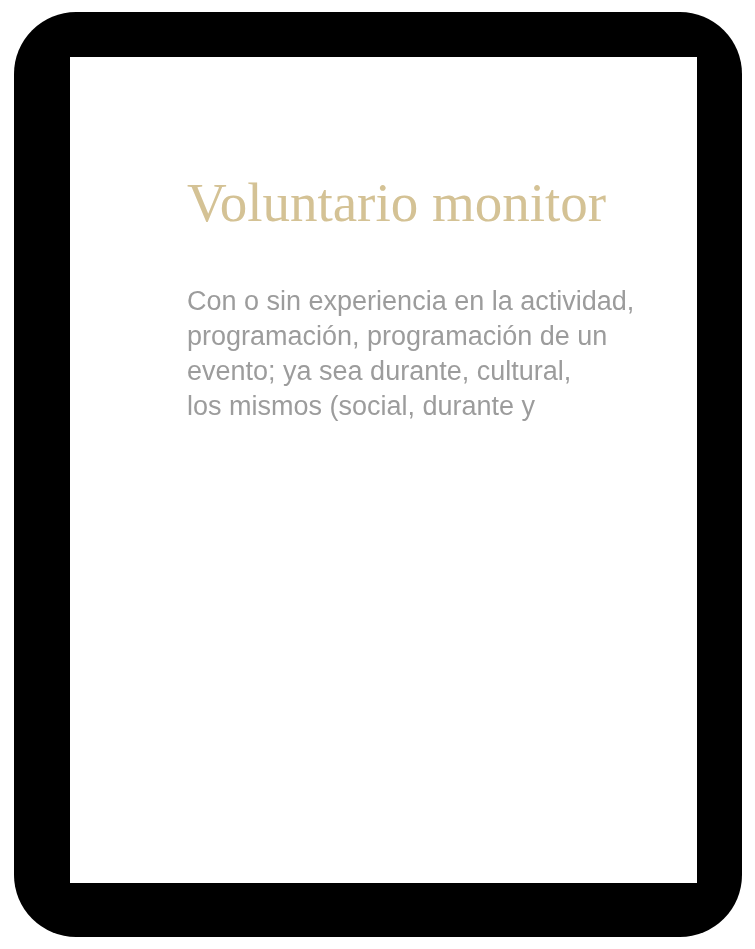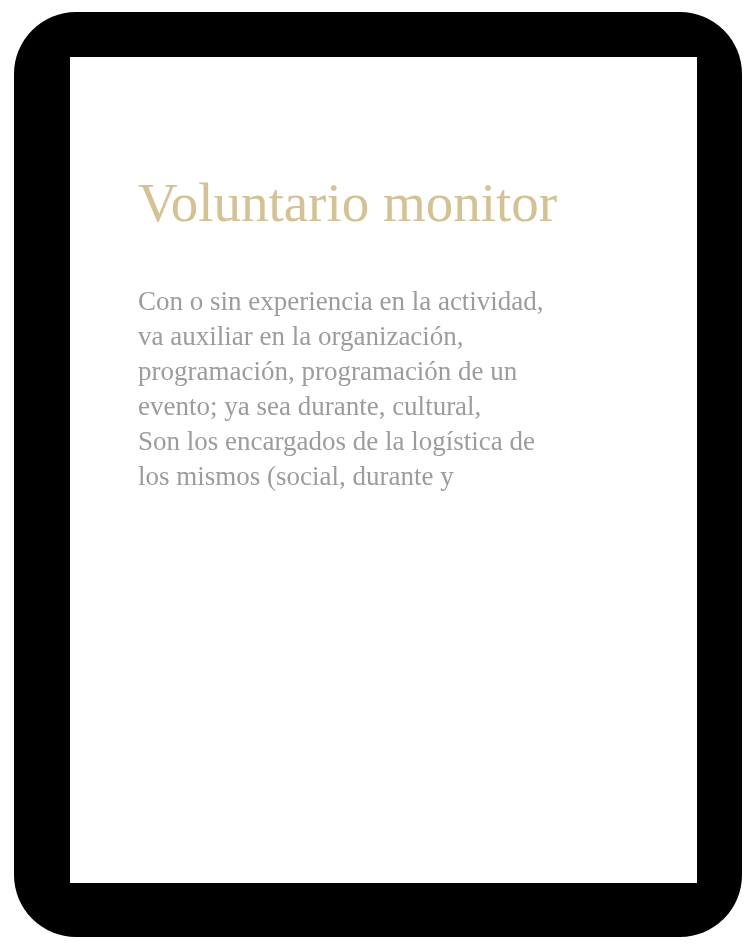--- a/index.html
+++ b/index.html
@@ -31,53 +31,51 @@
     background: var(--frame-color);
     border-radius: 62px;
   }
   .slide-page {
     position: absolute;
     left: 70px;
     top: 57px;
     width: 627px;
     height: 826px;
     background: var(--page-bg);
-    padding-left: 68px;
+    padding-left: 117px;
     padding-right: 40px;
   }
   .slide-title {
     margin-top: 113px;
     font-family: "Liberation Serif", serif;
     font-size: 55px;
     line-height: 1.2;
     font-weight: 400;
     color: var(--title-color);
     white-space: nowrap;
   }
   .slide-body {
     margin-top: 48px;
-    font-family: Liberation Serif, serif;
+    font-family: Liberation Sans, sans-serif;
     font-size: 27px;
     line-height: 35px;
     font-weight: 400;
     color: var(--body-color);
   }
   .body-line {
     white-space: nowrap;
   }
 </style>
 </head>
 <body>
 
 <div class="canvas">
   <div class="black-frame"></div>
   <div class="slide-page">
     <div class="slide-title">Voluntario monitor</div>
     <div class="slide-body">
       <div class="body-line">Con o sin experiencia en la actividad,</div>
-      <div class="body-line">va auxiliar en la organización,</div>
       <div class="body-line">programación, programación de un</div>
       <div class="body-line">evento; ya sea durante, cultural,</div>
-      <div class="body-line">Son los encargados de la logística de</div>
       <div class="body-line">los mismos (social, durante y</div>
     </div>
   </div>
 </div>
 
 </body></html>

